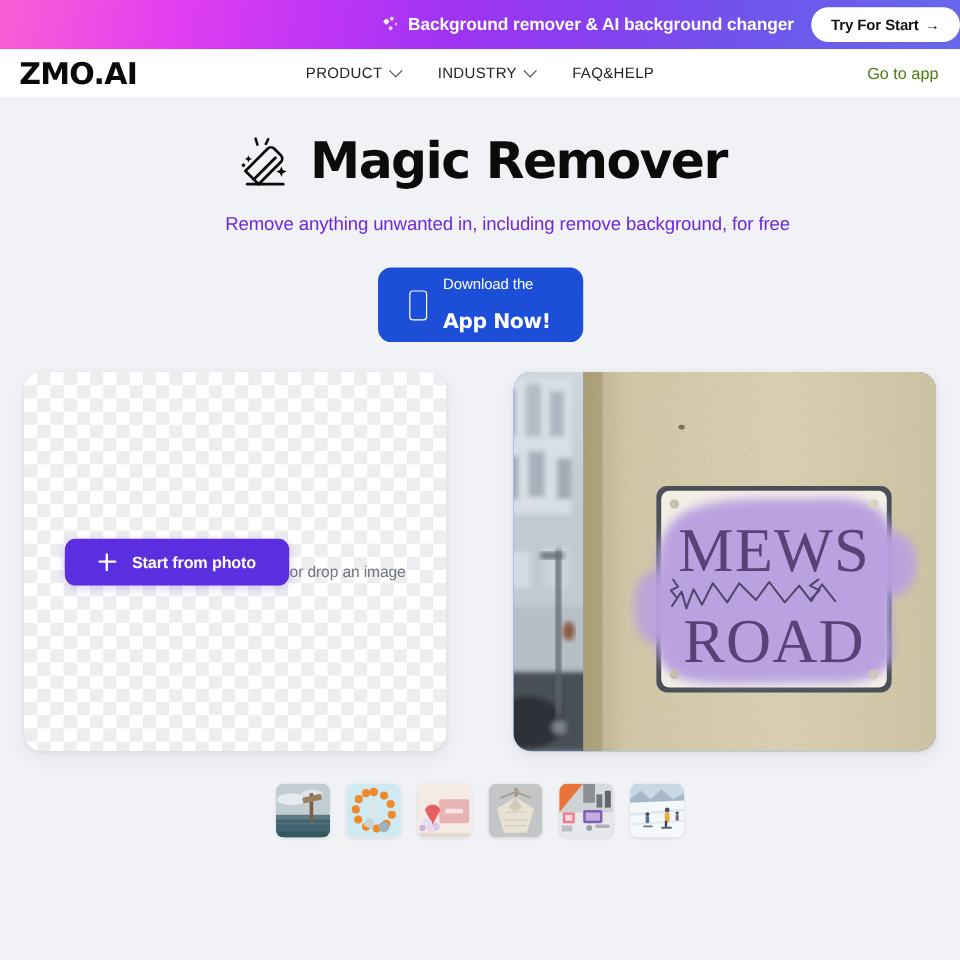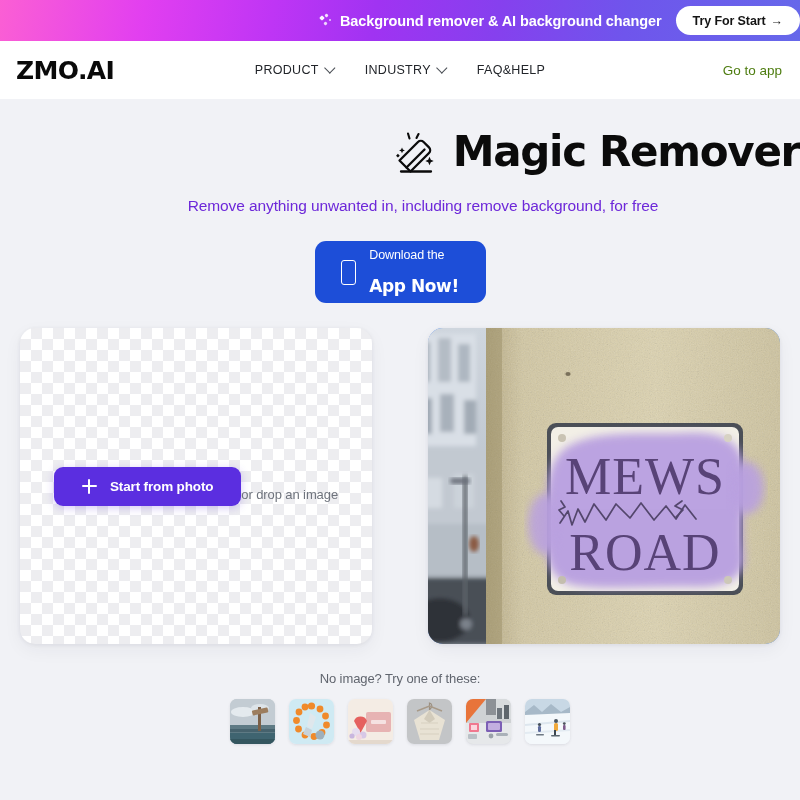--- a/index.html
+++ b/index.html
@@ -80,21 +80,21 @@
     letter-spacing: -0.1px;
     white-space: nowrap;
     cursor: pointer;
     display: flex;
     align-items: center;
     gap: 5px;
   }
 
   
   .navbar {
-    height: 58px;
+    height: 40px;
     width: 800px;
     background: #ffffff;
     display: flex;
     align-items: center;
     padding: 0 18px 0 16px;
     position: relative;
   }
 
   .brand {
     font-size: 25px;
@@ -147,21 +147,21 @@
 
   
   .hero {
     padding-top: 28px;
     text-align: center;
   }
 
   .hero-title-row {
     display: flex;
     align-items: center;
-    justify-content: flex-end;
+    justify-content: center;
     gap: 14px;
   }
 
   .eraser-icon { flex: none; display: block; }
 
   .hero-title {
     font-size: 42px;
     font-weight: 900;
     letter-spacing: -1.3px;
     color: #0b0b0b;
@@ -497,21 +497,20 @@
       <g stroke="#4b3f63" stroke-width="1.7" fill="none" stroke-linecap="round" stroke-linejoin="round" opacity=".92">
         <path d="M146 195 l8 -12 4 14 6 -16 7 13 9 -18 12 16 10 -16 14 14 11 -15 13 17 12 -14 10 13 9 -14 11 14"></path>
         <path d="M150 188 l-5 -6 6 -3 -4 -6"></path>
         <path d="M262 189 l7 -7 -8 -4 7 -5"></path>
       </g>
     </svg>
   </div>
 </div>
 
 <section class="try-section">
-  <div class="try-label">No image? Try one of these:</div>
   <div class="thumbs">
 
     <div class="thumb">
       <svg viewBox="0 0 45 45">
         <rect width="45" height="45" fill="#b9c4cb"></rect>
         <rect width="45" height="26" fill="#c3ccd3"></rect>
         <ellipse cx="13" cy="13" rx="12" ry="5" fill="#e4eaee"></ellipse>
         <ellipse cx="30" cy="9" rx="9" ry="4" fill="#dde4e9"></ellipse>
         <rect y="26" width="45" height="19" fill="#5e7a84"></rect>
         <rect y="30" width="45" height="3" fill="#46626d"></rect>

